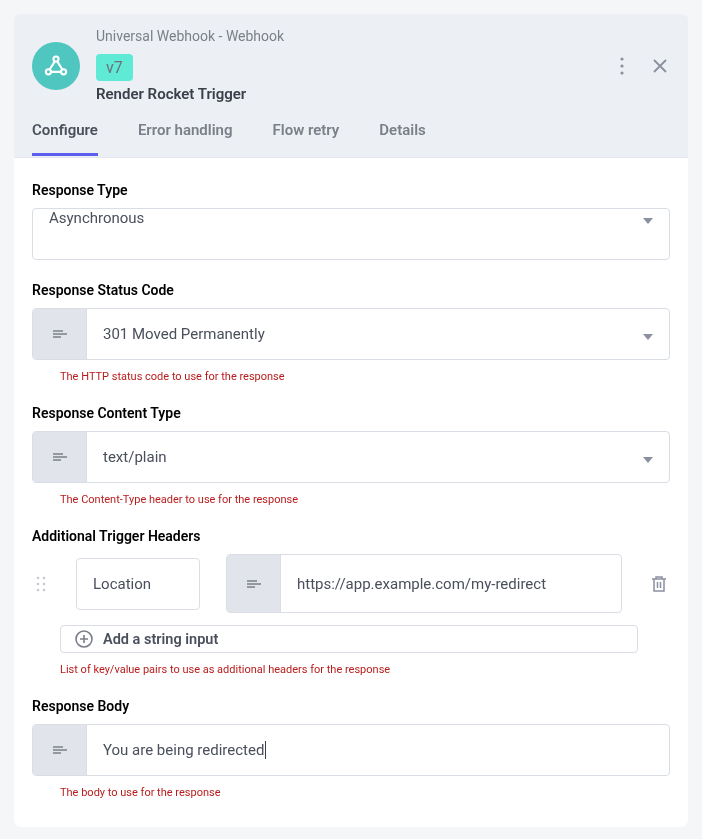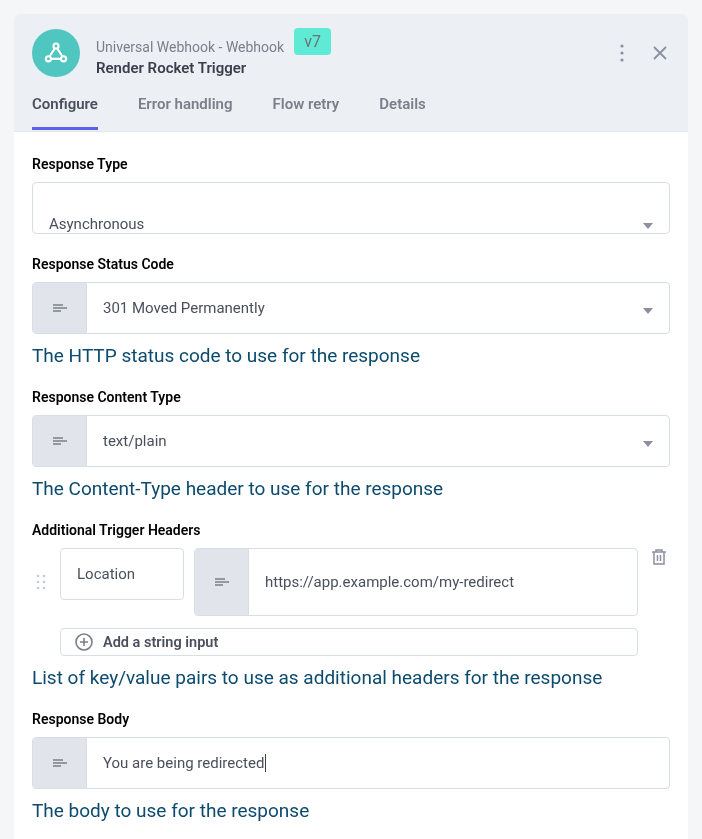--- a/index.html
+++ b/index.html
@@ -25,21 +25,21 @@
       height: 48px;
       border-radius: 50%;
       background: #4fc6c0;
       display: flex;
       align-items: center;
       justify-content: center;
       flex-shrink: 0;
     }
     .app-icon svg { width: 28px; height: 28px; }
     .header-titles { margin-left: 16px; flex: 1; }
-    .header-line1 { display: flex; align-items: flex-end; gap: 10px; }
+    .header-line1 { display: flex; align-items: flex-start; gap: 10px; flex-direction: column; }
     .header-subtitle { font-size: 14px; color: #7a7f89; }
     .version-badge {
       background: #5eead4;
       color: #6c717c;
       font-size: 16px;
       padding: 4px 10px;
       border-radius: 4px;
     }
     .header-title { font-size: 15px; font-weight: 600; color: #3a3f4a; margin-top: 4px; }
     .header-actions { display: flex; align-items: center; gap: 18px; }
@@ -71,31 +71,32 @@
     .field { margin-bottom: 22px; }
     .field:last-child { margin-bottom: 0; }
     .field-label {
       font-size: 14px;
       font-weight: 600;
       color: #000000;
       margin-bottom: 10px;
       display: block;
     }
     .help-text {
-      font-size: 19px;
-      color: #0c4a6e;
+      font-size: 11px;
+      color: #b91c1c;
       margin-top: 10px;
+      margin-left: 28px;
     }
     .select, .input, .input-prefixed {
       border: 1px solid #d9dde4;
       border-radius: 4px;
       background: #fff;
       height: 52px;
       display: flex;
-      align-items: flex-end;
+      align-items: flex-start;
     }
     .select {
       padding: 0 16px;
       justify-content: space-between;
       cursor: pointer;
     }
     .select-text, .input-text { font-size: 15px; color: #4a4f5c; }
     .input-prefixed { padding: 0; overflow: hidden; }
     .prefix {
       background: #e1e4ea;
@@ -112,21 +113,22 @@
       flex: 1;
       padding: 0 16px;
       display:flex;
       align-items:center;
       justify-content: space-between;
       height:100%;
     }
     .chevron { color: #8b90a0; }
     .kv-row {
       display: flex;
-      gap: 10px;
+      align-items: center;
+      gap: 26px;
       margin-left: 0;
     }
     .drag-handle {
       width: 18px;
       color: #c5c9d2;
       display:flex;
       align-items:center;
       justify-content:center;
     }
     .kv-key {
@@ -138,21 +140,21 @@
       padding: 0 16px;
       font-size:15px;
       color:#4a4f5c;
       width: 124px;
     }
     .kv-value {
       flex: 1;
       display:flex;
       border:1px solid #d9dde4;
       border-radius:4px;
-      height:68px;
+      height:59px;
       overflow:hidden;
     }
     .kv-value .prefix { border-right: 1px solid #d9dde4; }
     .kv-value .val-text { padding:0 16px; display:flex; align-items:center; font-size:15px; color:#4a4f5c; flex:1; }
     .trash { color:#8b90a0; cursor:pointer; width:22px; display:flex; justify-content:center; }
     .add-row {
       margin-top: 12px;
       margin-left: 28px;
       border:1px solid #d9dde4;
       border-radius:4px;

